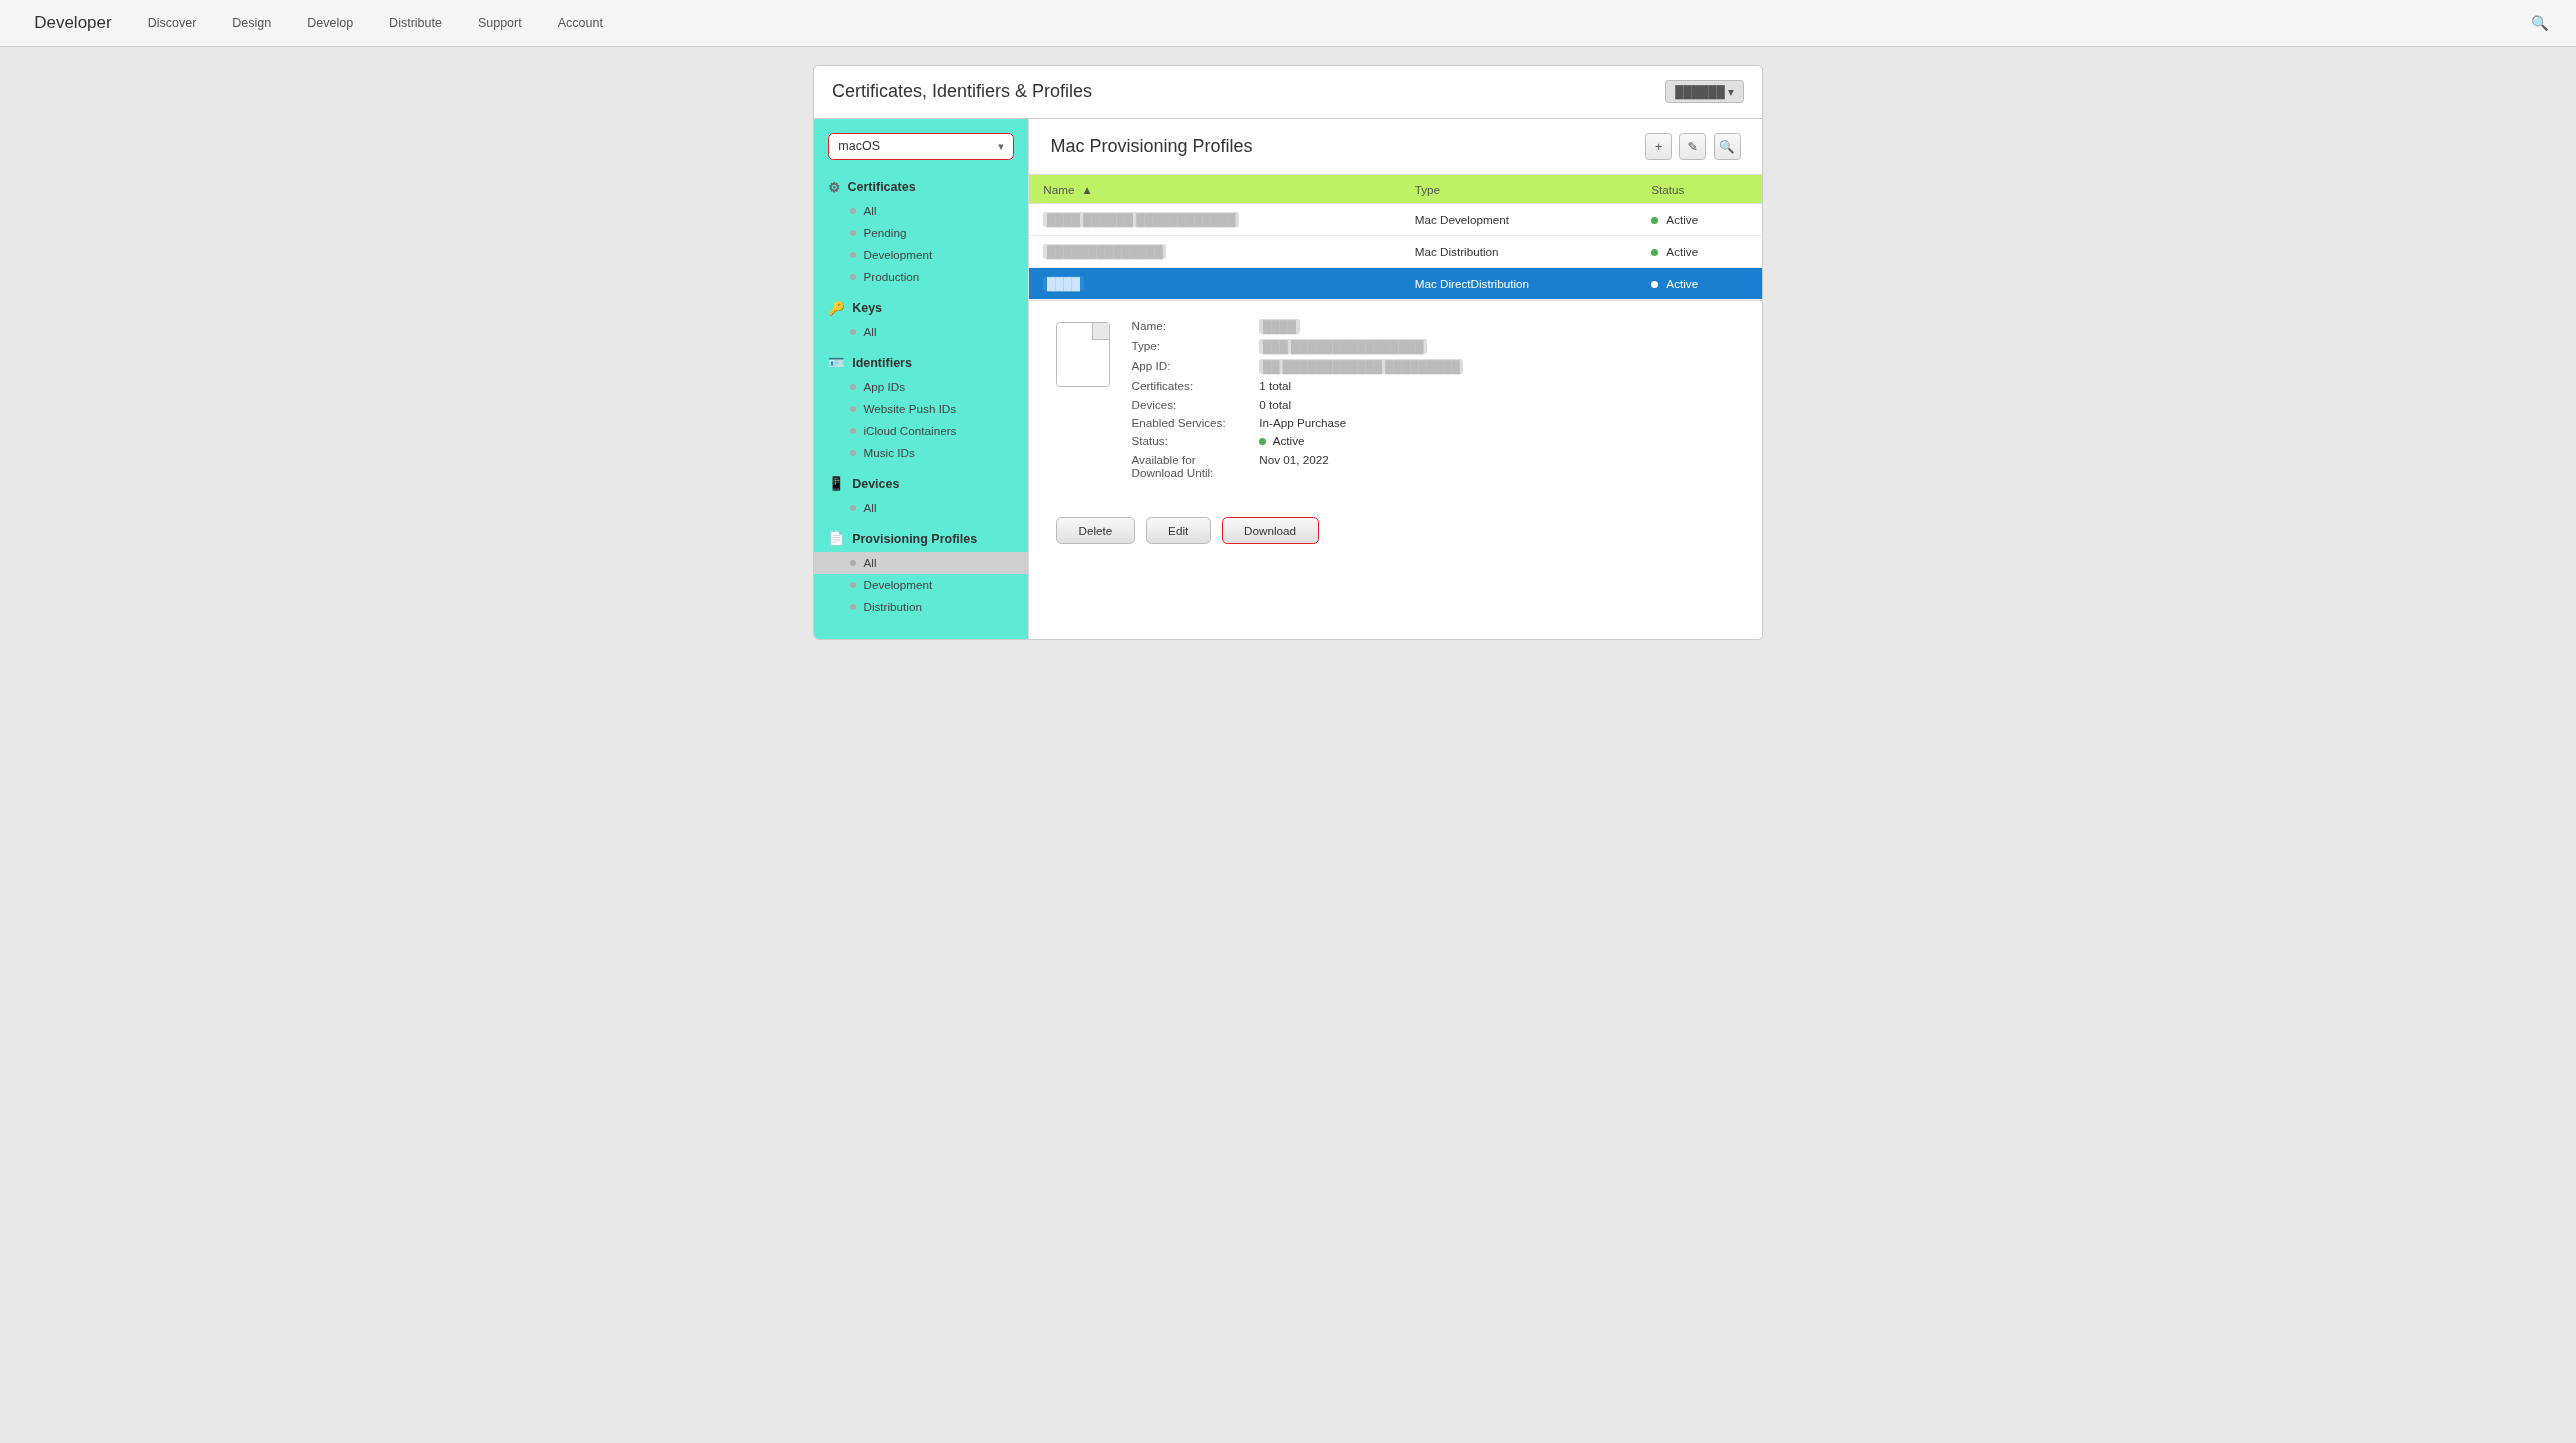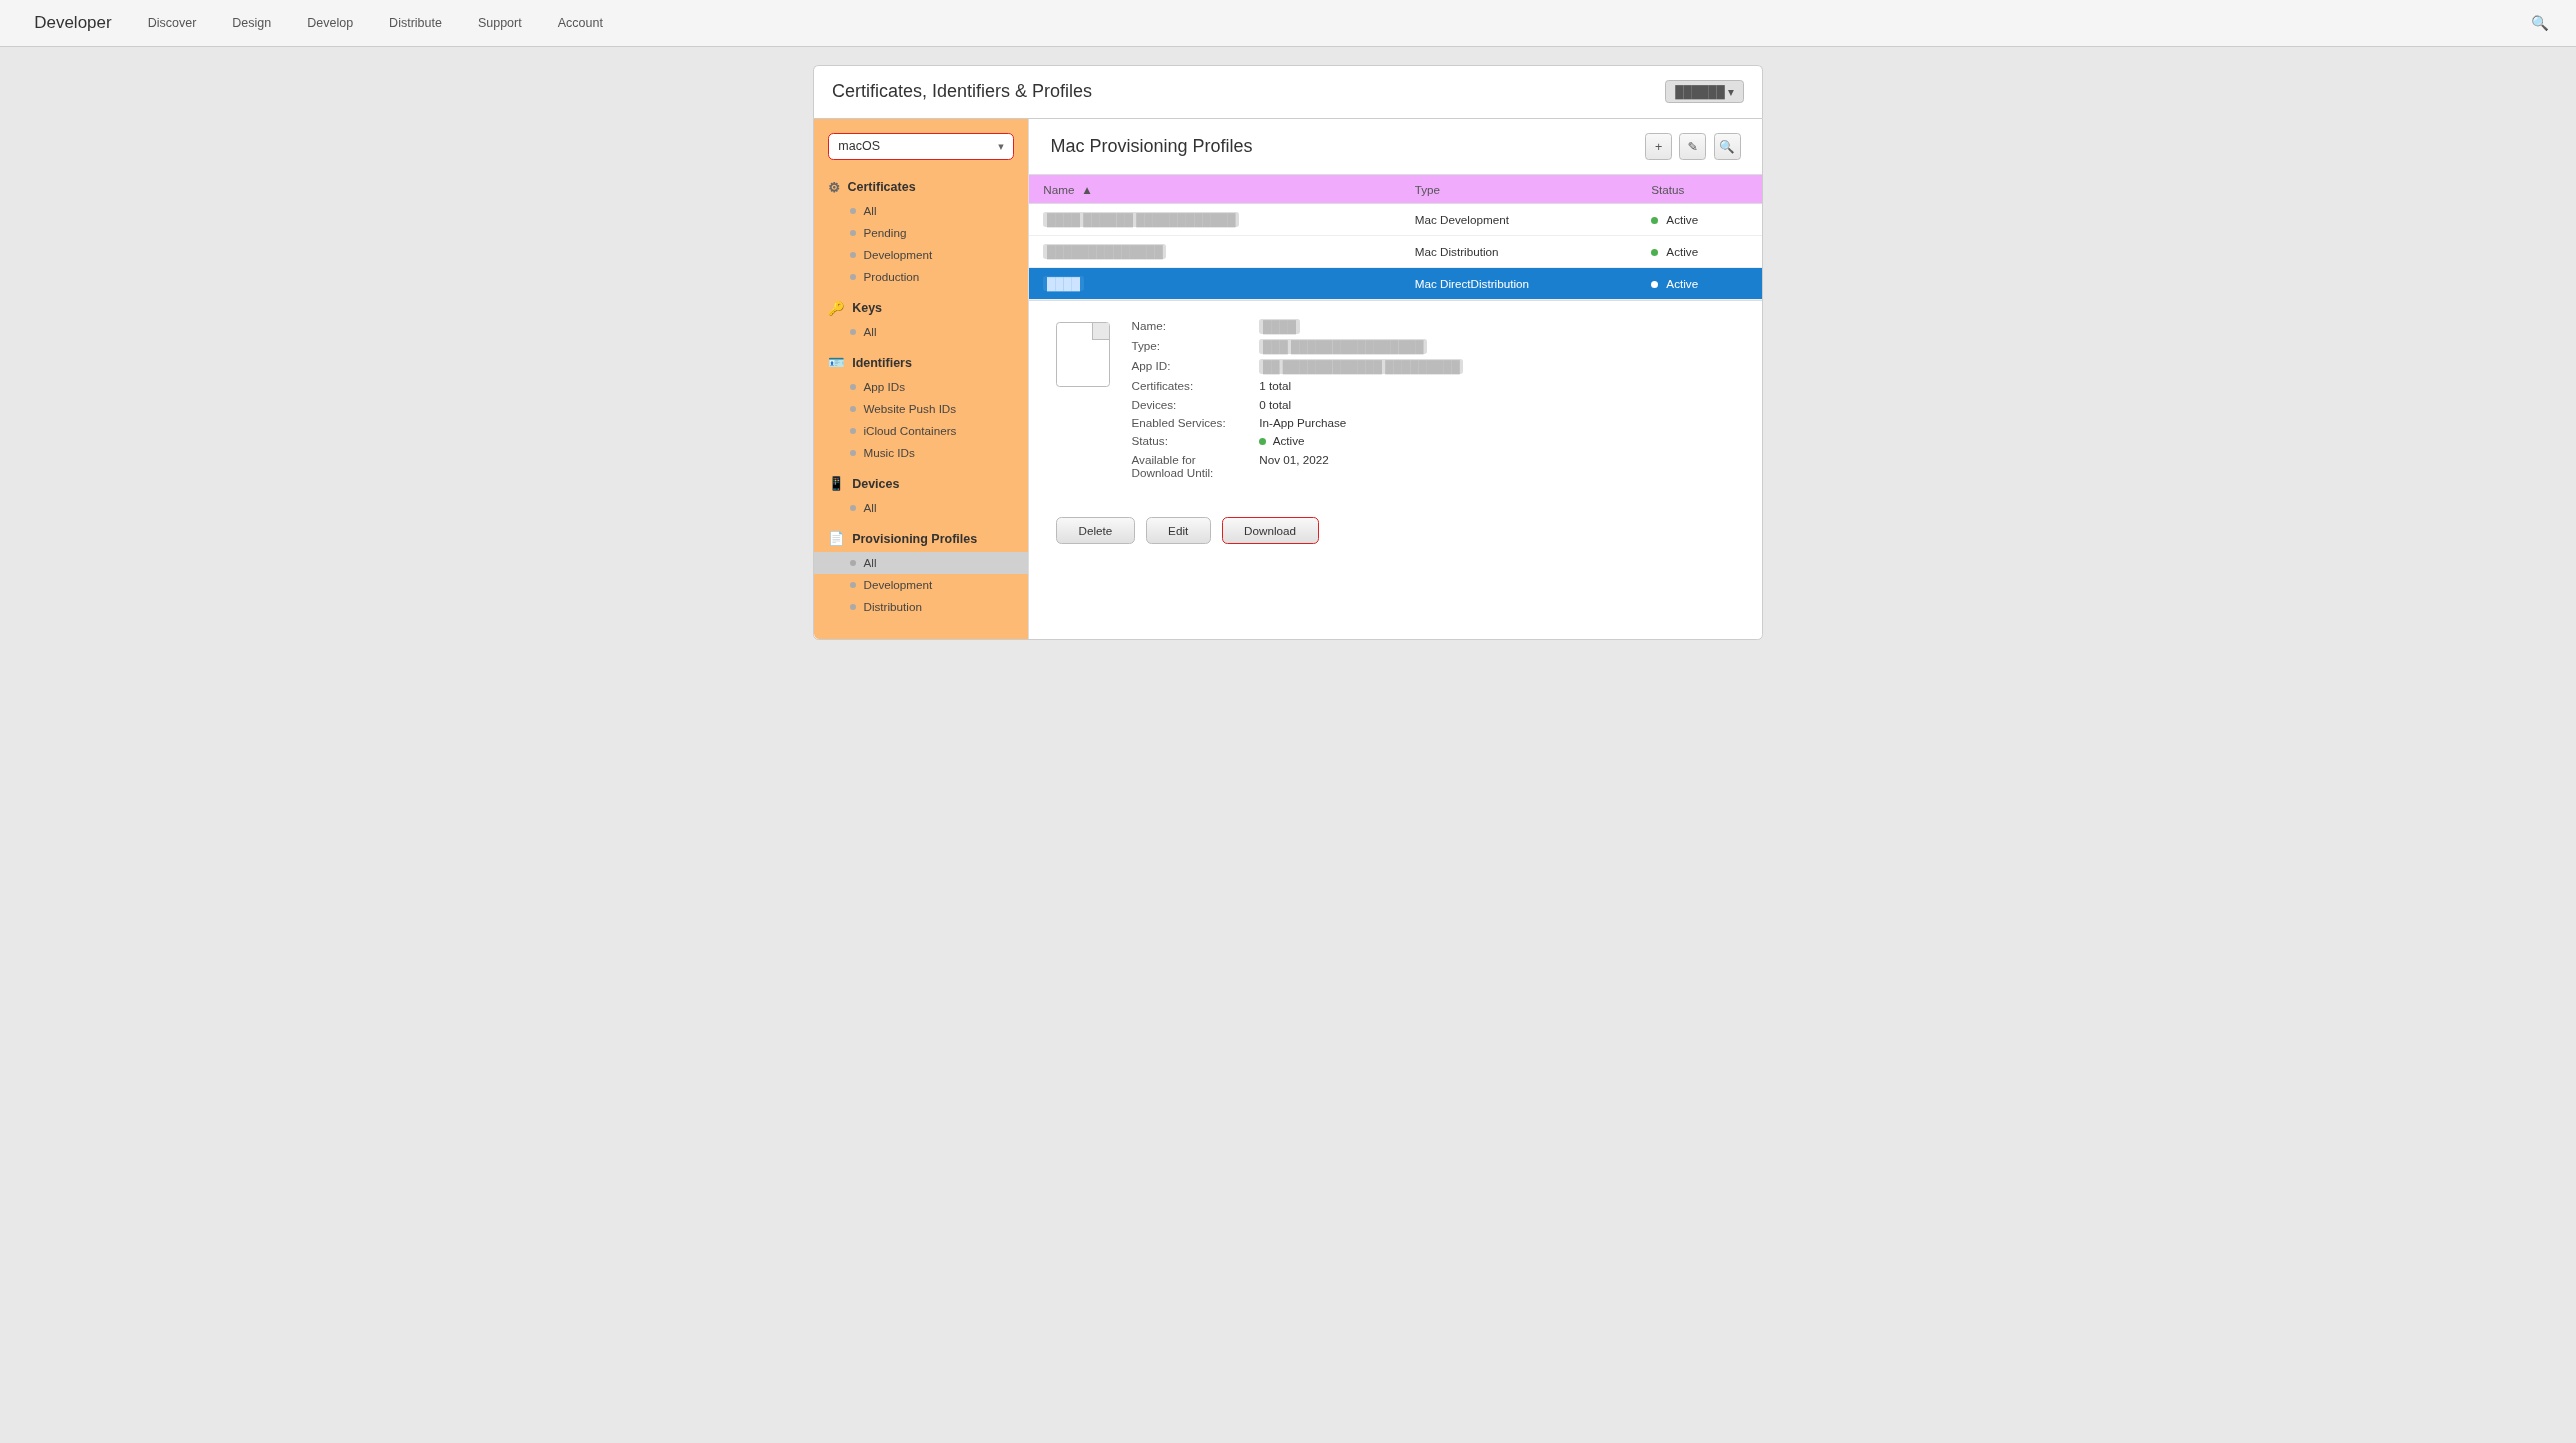--- a/index.html
+++ b/index.html
@@ -95,21 +95,21 @@
       border: 0.9px solid #ccc;
       border-radius: 0 0 5.4px 5.4px;
     }
 
     
     .sidebar {
       width: 215px;
       min-width: 215px;
       border-right: 0.9px solid #ddd;
       padding: 14.3px 0;
-      background: #fdba74;
+      background: #5eead4;
       border-radius: 0 0 0 5.4px;
     }
 
     .platform-select {
       margin: 0 14.3px 14.3px;
       display: flex;
       align-items: center;
       border: 1.8px solid #e02020;
       border-radius: 5.4px;
       background: white;
@@ -215,21 +215,21 @@
     .profiles-table {
       width: 100%;
       border-collapse: collapse;
     }
     .profiles-table th {
       text-align: left;
       padding: 7.2px 14.3px;
       font-size: 11.7px;
       font-weight: 500;
       color: #555;
-      background: #f0abfc;
+      background: #bef264;
       border-bottom: 0.9px solid #ddd;
       cursor: pointer;
     }
     .profiles-table td {
       padding: 9px 14.3px;
       font-size: 11.7px;
       border-bottom: 0.9px solid #eee;
     }
     .profiles-table tr.selected td {
       background: #1a7fcf;

